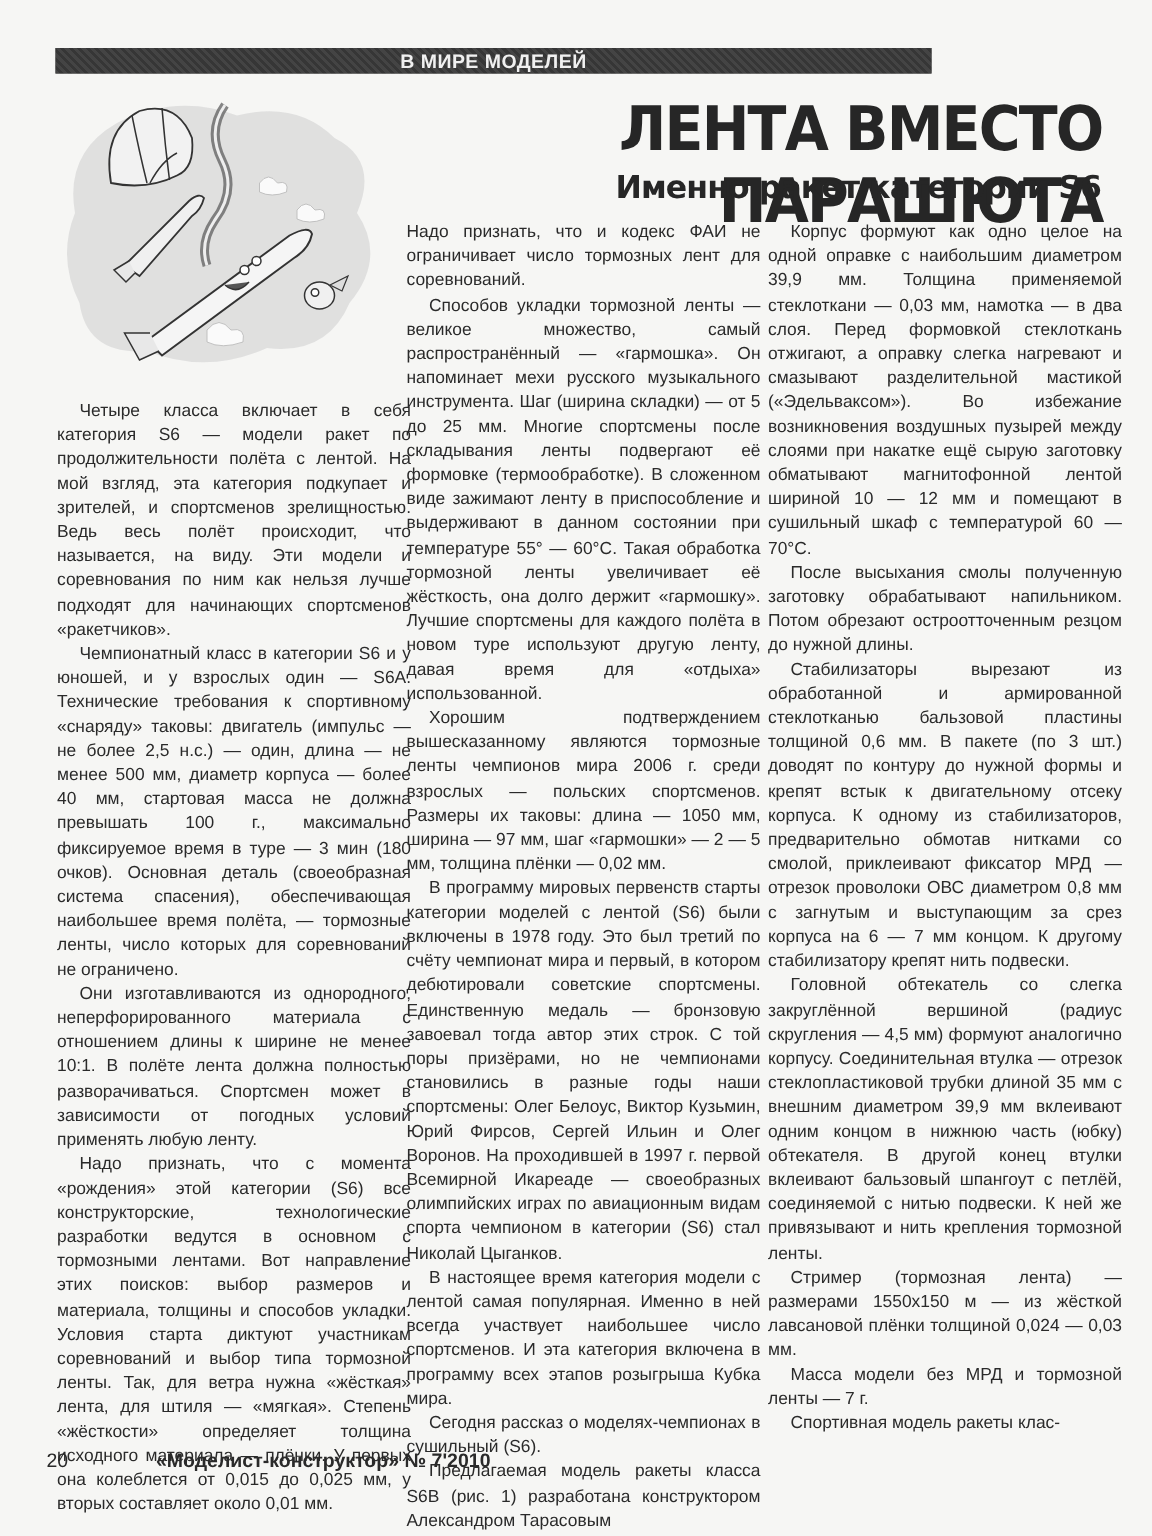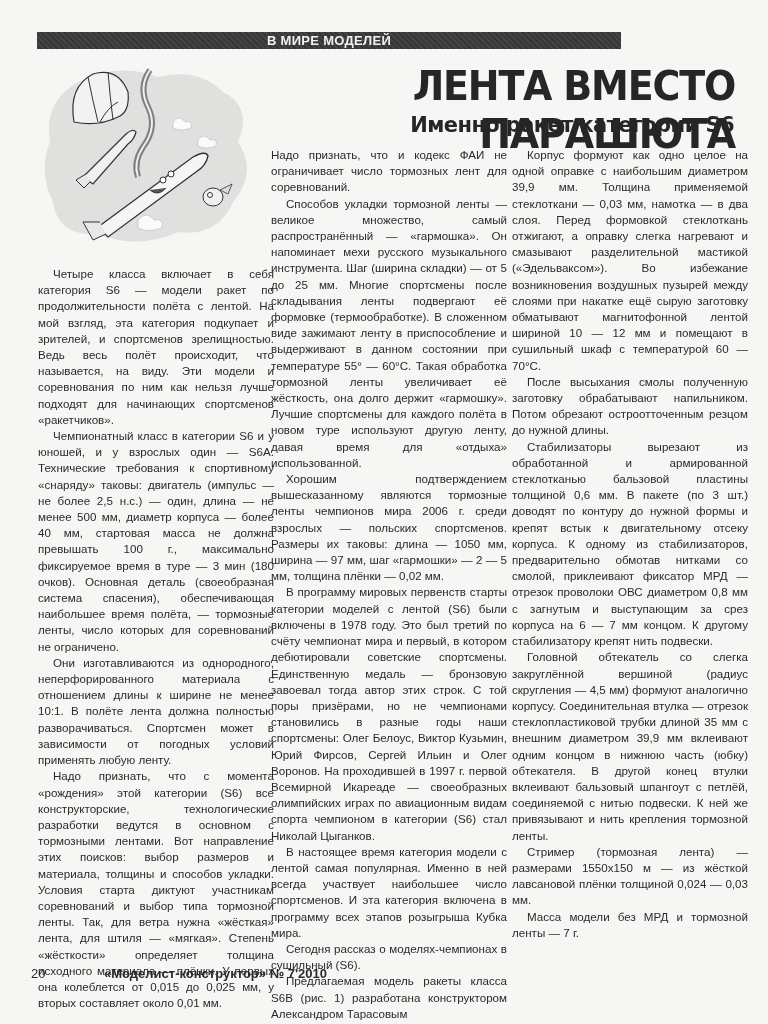--- a/index.html
+++ b/index.html
@@ -108,16 +108,17 @@
   <p>Предлагаемая модель ракеты класса S6B (рис. 1) разработана конструктором Александром Тарасовым</p>
 </div>
 
 <div class="col col3">
   <p>Корпус формуют как одно целое на одной оправке с наибольшим диаметром 39,9 мм. Толщина применяемой стеклоткани — 0,03 мм, намотка — в два слоя. Перед формовкой стеклоткань отжигают, а оправку слегка нагревают и смазывают разделительной мастикой («Эдельваксом»). Во избежание возникновения воздушных пузырей между слоями при накатке ещё сырую заготовку обматывают магнитофонной лентой шириной 10 — 12 мм и помещают в сушильный шкаф с температурой 60 — 70°С.</p>
   <p>После высыхания смолы полученную заготовку обрабатывают напильником. Потом обрезают остроотточенным резцом до нужной длины.</p>
   <p>Стабилизаторы вырезают из обработанной и армированной стеклотканью бальзовой пластины толщиной 0,6 мм. В пакете (по 3 шт.) доводят по контуру до нужной формы и крепят встык к двигательному отсеку корпуса. К одному из стабилизаторов, предварительно обмотав нитками со смолой, приклеивают фиксатор МРД — отрезок проволоки ОВС диаметром 0,8 мм с загнутым и выступающим за срез корпуса на 6 — 7 мм концом. К другому стабилизатору крепят нить подвески.</p>
   <p>Головной обтекатель со слегка закруглённой вершиной (радиус скругления — 4,5 мм) формуют аналогично корпусу. Соединительная втулка — отрезок стеклопластиковой трубки длиной 35 мм с внешним диаметром 39,9 мм вклеивают одним концом в нижнюю часть (юбку) обтекателя. В другой конец втулки вклеивают бальзовый шпангоут с петлёй, соединяемой с нитью подвески. К ней же привязывают и нить крепления тормозной ленты.</p>
   <p>Стример (тормозная лента) — размерами 1550х150 м — из жёсткой лавсановой плёнки толщиной 0,024 — 0,03 мм.</p>
   <p>Масса модели без МРД и тормозной ленты — 7 г.</p>
+  <p>Спортивная модель ракеты клас-</p>
 </div>
 
 <div class="footer-page">20</div>
 <div class="footer-mag">«Моделист-конструктор» № 7'2010</div>
 
 </body></html>

